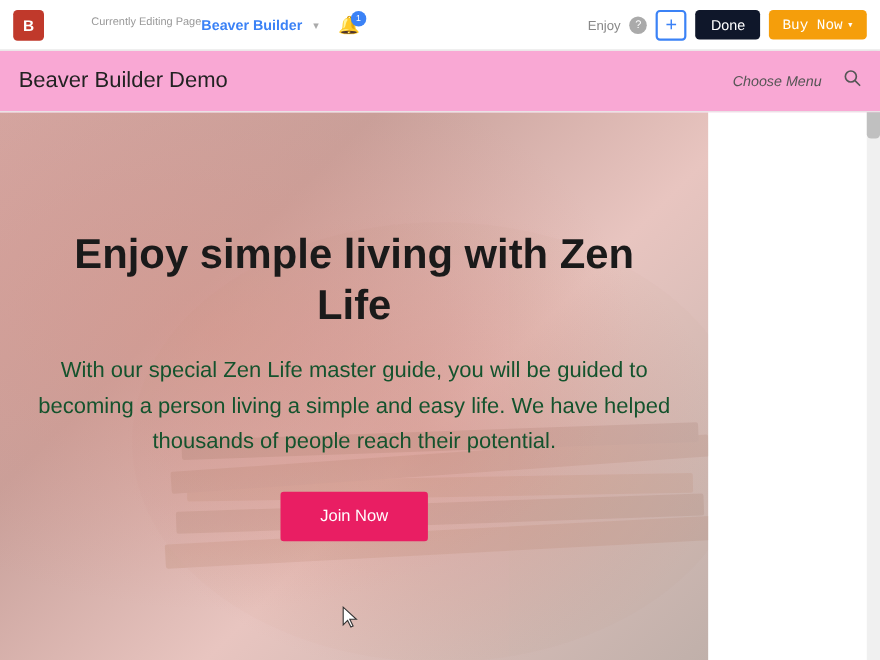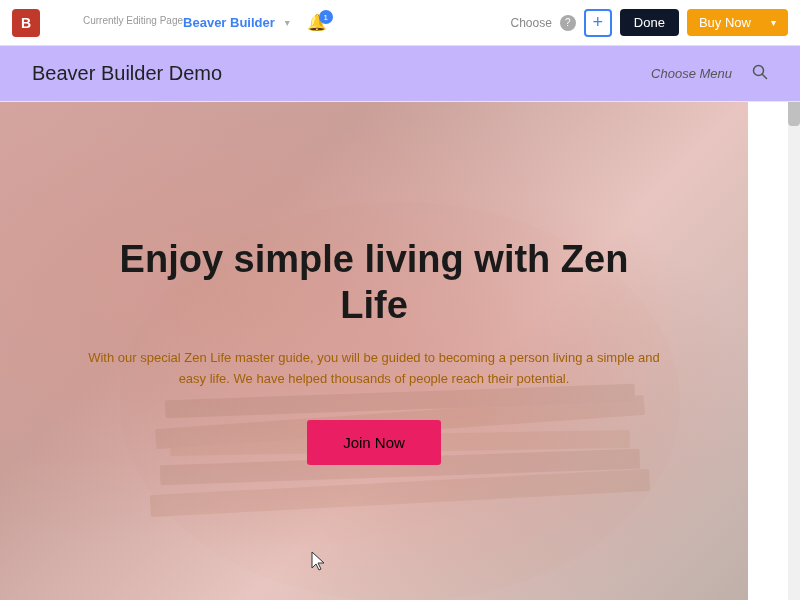--- a/index.html
+++ b/index.html
@@ -111,35 +111,36 @@
     .btn-buy-now {
       background: #f59e0b;
       color: #fff;
       border: none;
       padding: 6px 12px;
       border-radius: 4px;
       font-size: 13px;
       cursor: pointer;
       display: flex;
       align-items: center;
-      gap: 20px;
+      gap: 4px;
+      font-family: Liberation Mono, monospace;
     }
     .btn-buy-now-arrow {
       font-size: 10px;
     }
 
     
     #site-header {
       height: 56px;
-      background: #c4b5fd;
+      background: #f9a8d4;
       border-bottom: 1px solid #e8e8e8;
       display: flex;
       align-items: center;
       justify-content: space-between;
-      padding: 0 32px;
+      padding: 0 17px;
       z-index: 50;
       position: relative;
     }
     .site-title {
       font-size: 20px;
       font-weight: 400;
       color: #222;
     }
     .site-nav {
       display: flex;
@@ -153,21 +154,21 @@
       font-style: italic;
     }
     .search-icon {
       font-size: 16px;
       color: #555;
       cursor: pointer;
     }
 
     
     #hero {
-      width: 748px;
+      width: 644px;
       height: 498px;
       position: relative;
       overflow: hidden;
       display: flex;
       align-items: center;
       justify-content: center;
     }
     .hero-bg {
       position: absolute;
       inset: 0;
@@ -195,28 +196,28 @@
       padding: 0 20px;
     }
     .hero-title {
       font-size: 38px;
       font-weight: 600;
       color: #1a1a1a;
       margin-bottom: 20px;
       line-height: 1.2;
     }
     .hero-desc {
-      font-size: 13px;
-      color: #a16207;
+      font-size: 20px;
+      color: #14532d;
       line-height: 1.6;
       margin-bottom: 30px;
     }
     .btn-join-now {
       background: #e91e63;
-      color: #000000;
+      color: #ffffff;
       border: none;
       padding: 14px 36px;
       font-size: 15px;
       border-radius: 3px;
       cursor: pointer;
       font-weight: 500;
     }
 
     
     #scrollbar {
@@ -244,21 +245,21 @@
   <div class="admin-title-group">
     <span class="admin-subtitle">Currently Editing Page</span>
     <span class="admin-title">Beaver Builder</span>
   </div>
   <span class="admin-dropdown-arrow">▾</span>
   <div class="admin-bell">
     🔔
     <div class="admin-bell-badge">1</div>
   </div>
   <div class="admin-spacer"></div>
-  <span class="admin-edited">Choose</span>
+  <span class="admin-edited">Enjoy</span>
   <div class="admin-question">?</div>
   <div class="admin-plus">+</div>
   <button class="btn-done">Done</button>
   <button class="btn-buy-now">
     <span>Buy Now</span>
     <span class="btn-buy-now-arrow">▾</span>
   </button>
 </div>
 
 <div id="site-header">

